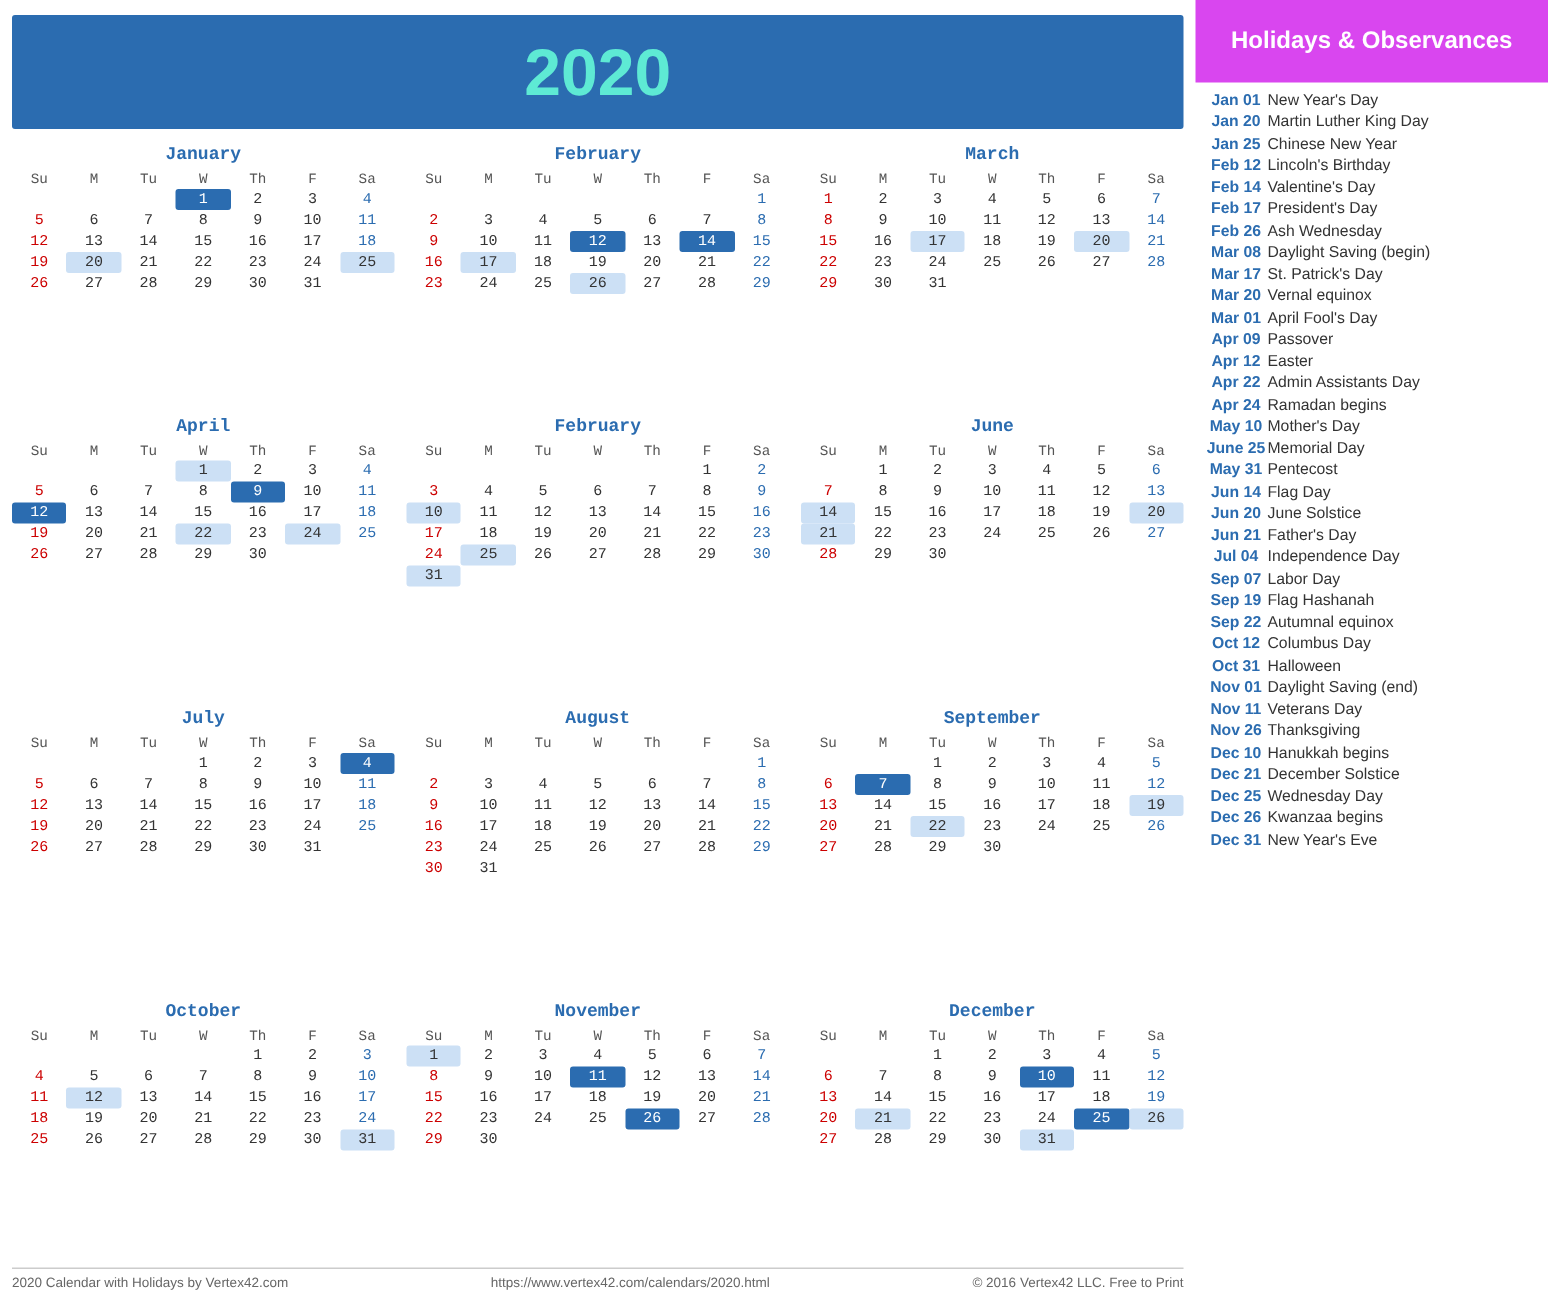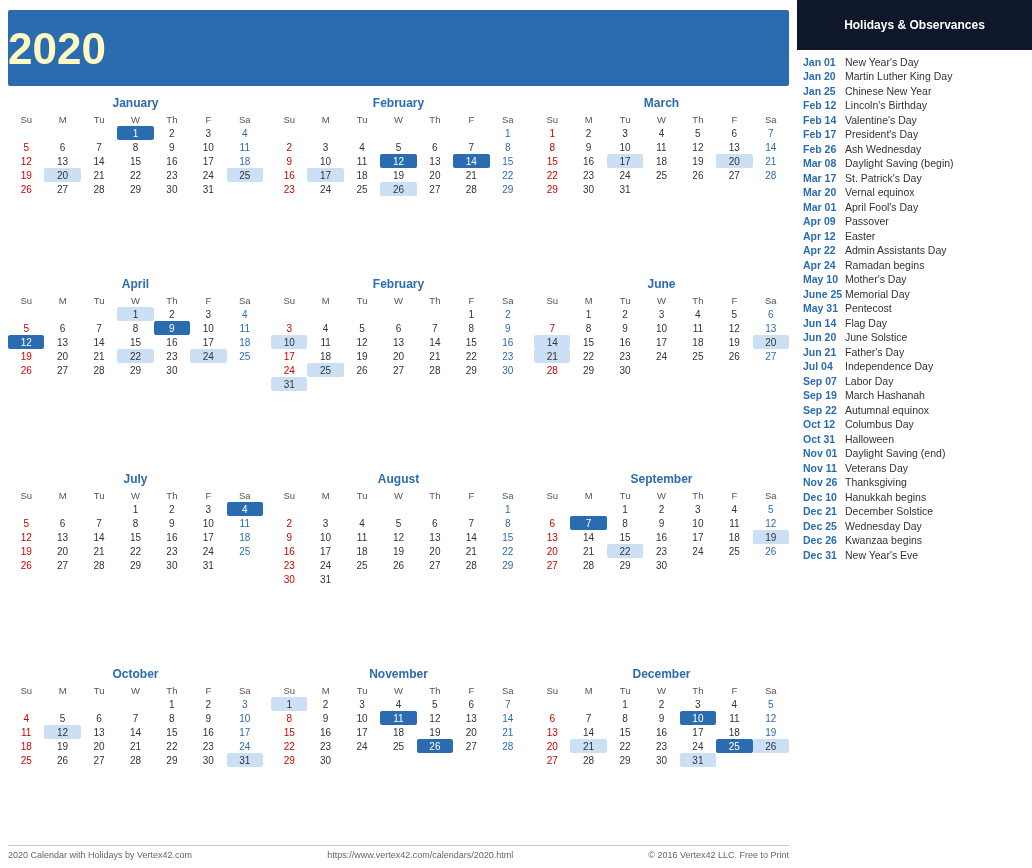--- a/index.html
+++ b/index.html
@@ -17,32 +17,34 @@
       min-height: 868px;
     }
     .calendar-section {
       flex: 1;
       padding: 10px 8px 6px 8px;
       display: flex;
       flex-direction: column;
     }
     .year-header {
       background: #2b6cb0;
-      color: #fef9c3;
+      color: #5eead4;
+      text-align: center;
       font-size: 44px;
       font-weight: bold;
       padding: 14px 0 12px 0;
       margin-bottom: 10px;
       border-radius: 2px;
     }
     .months-grid {
       display: grid;
       grid-template-columns: 1fr 1fr 1fr;
       gap: 9px 8px;
       flex: 1;
+      font-family: Liberation Mono, monospace;
     }
     .month-block {
       width: 100%;
     }
     .month-name {
       text-align: center;
       color: #2b6cb0;
       font-size: 12px;
       font-weight: bold;
       margin-bottom: 3px;
@@ -87,32 +89,33 @@
       margin-top: 6px;
     }
     
     .sidebar {
       width: 235px;
       min-width: 235px;
       display: flex;
       flex-direction: column;
     }
     .sidebar-header {
-      background: #0f172a;
+      background: #d946ef;
       color: #fff;
       text-align: center;
-      font-size: 12px;
+      font-size: 16px;
       font-weight: bold;
       padding: 18px 10px 16px 10px;
       line-height: 1.3;
     }
     .holidays-list {
       padding: 6px 24px 6px 6px;
       flex: 1;
       overflow-y: auto;
+      text-align: center;
     }
     .holiday-item {
       display: flex;
       align-items: baseline;
       margin-bottom: 2.5px;
       font-size: 10.5px;
     }
     .holiday-date {
       color: #2b6cb0;
       font-weight: bold;
@@ -1004,21 +1007,21 @@
         <div class="holiday-item">
           <span class="holiday-date">Jul 04</span>
           <span class="holiday-name">Independence Day</span>
         </div>
         <div class="holiday-item">
           <span class="holiday-date">Sep 07</span>
           <span class="holiday-name">Labor Day</span>
         </div>
         <div class="holiday-item">
           <span class="holiday-date">Sep 19</span>
-          <span class="holiday-name">March Hashanah</span>
+          <span class="holiday-name">Flag Hashanah</span>
         </div>
         <div class="holiday-item">
           <span class="holiday-date">Sep 22</span>
           <span class="holiday-name">Autumnal equinox</span>
         </div>
         <div class="holiday-item">
           <span class="holiday-date">Oct 12</span>
           <span class="holiday-name">Columbus Day</span>
         </div>
         <div class="holiday-item">

